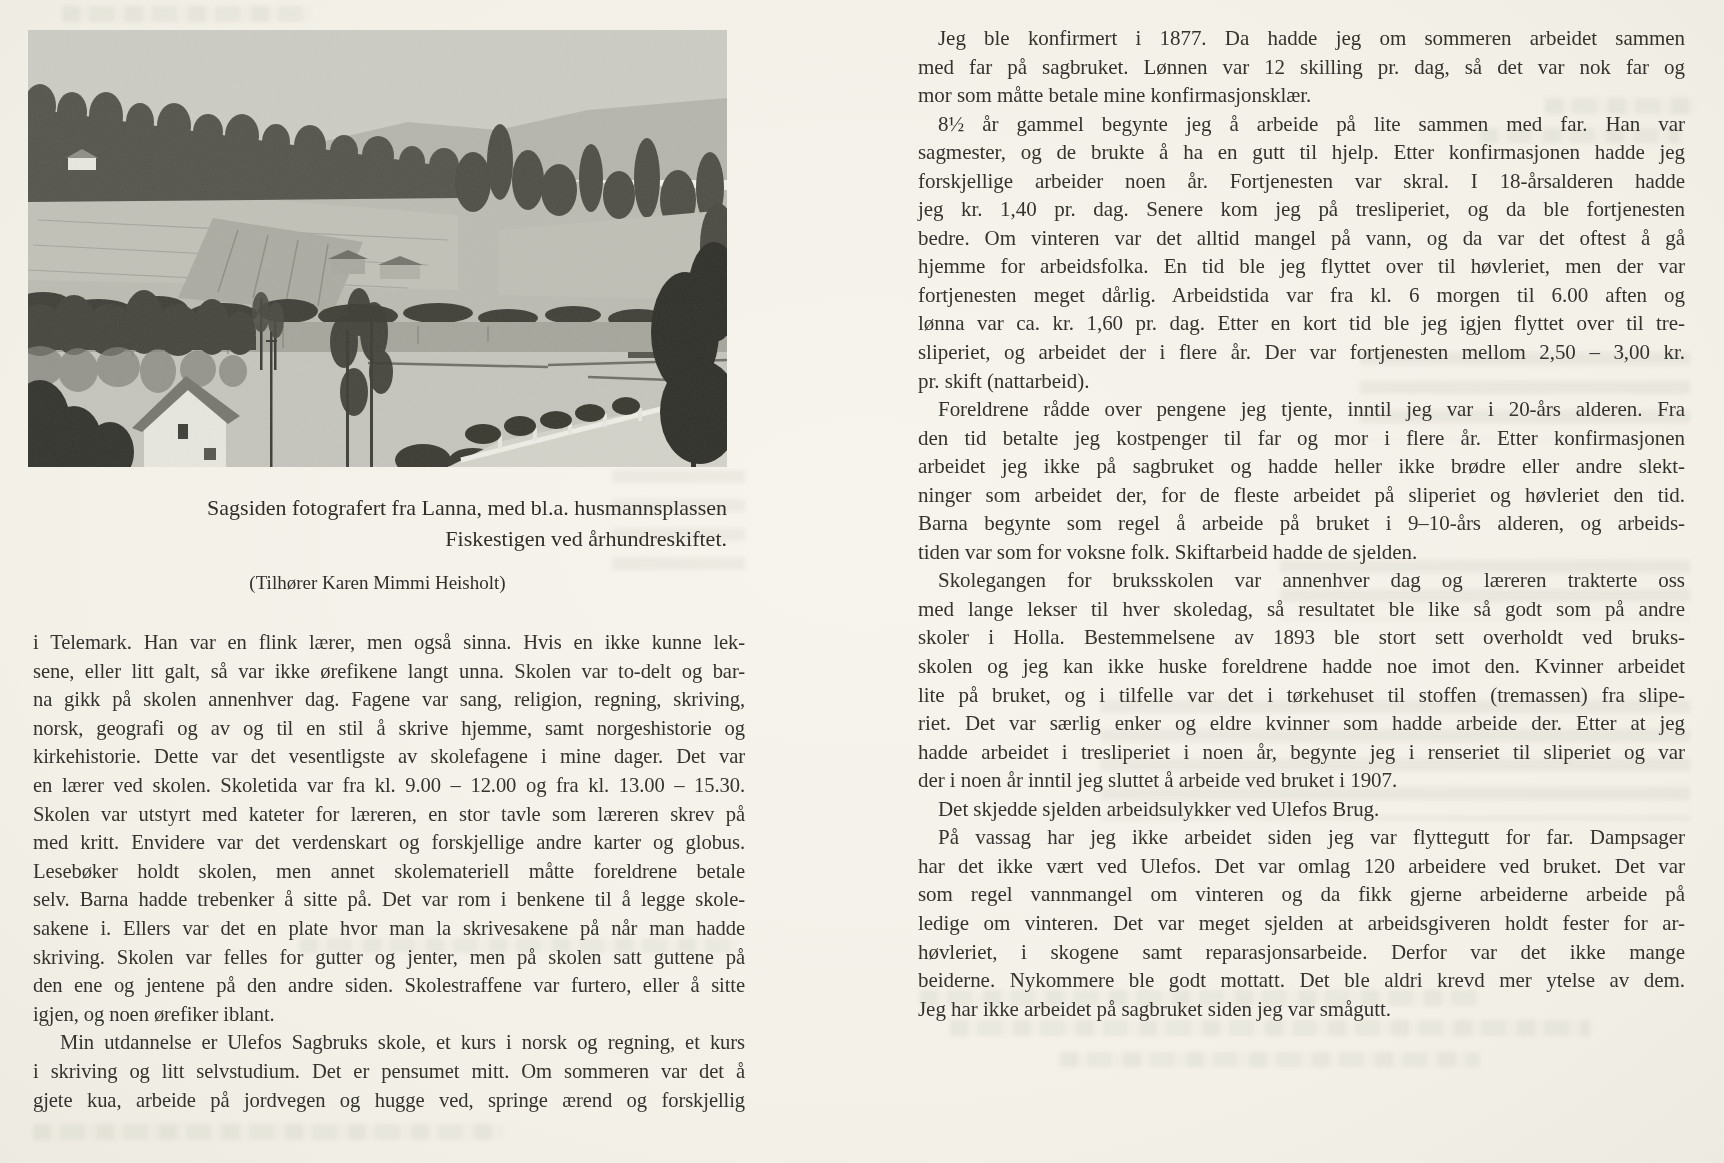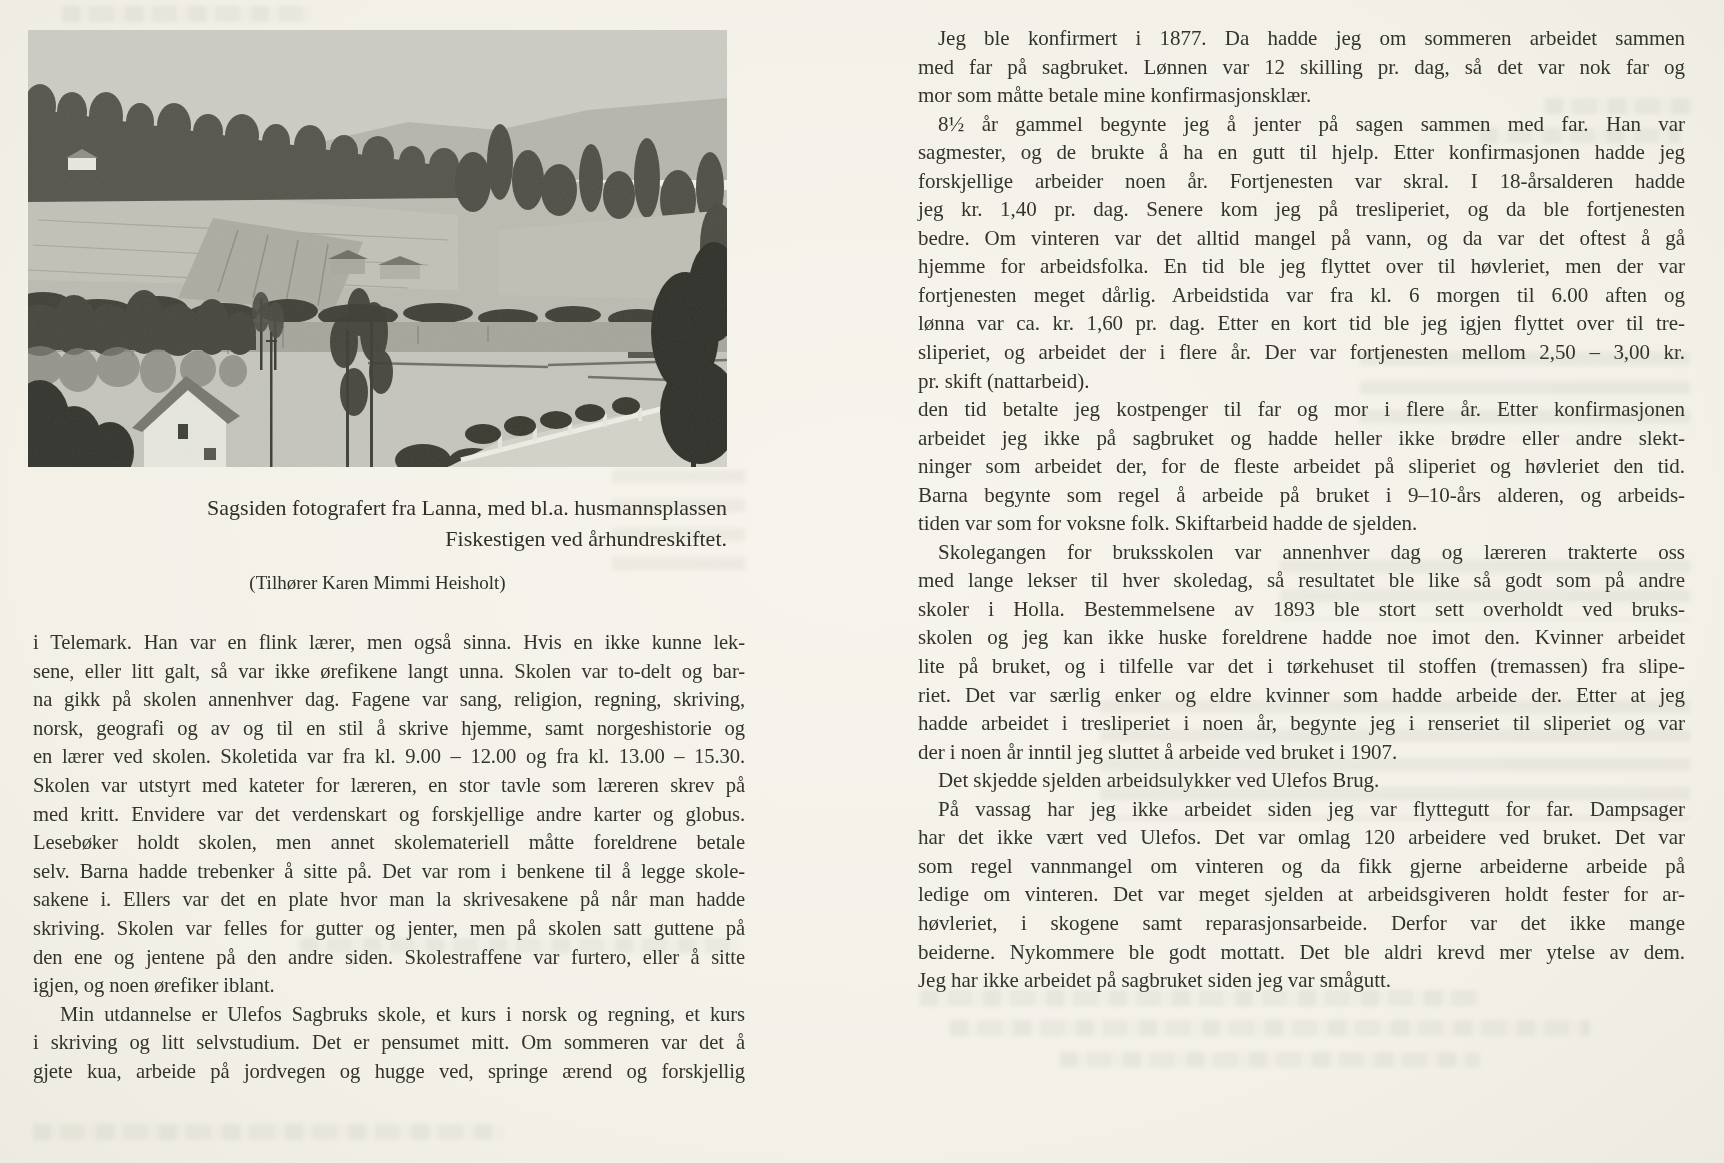--- a/index.html
+++ b/index.html
@@ -253,20 +253,21 @@
       <div class="caption-line">Sagsiden fotografert fra Lanna, med bl.a. husmannsplassen</div>
       <div class="caption-line">Fiskestigen ved århundreskiftet.</div>
       <div id="photo-credit">(Tilhører Karen Mimmi Heisholt)</div>
     </div>
 
     <div id="left-text" class="textcol">
         <div class="line">i Telemark. Han var en flink lærer, men også sinna. Hvis en ikke kunne lek-</div>
         <div class="line">sene, eller litt galt, så var ikke ørefikene langt unna. Skolen var to-delt og bar-</div>
         <div class="line">na gikk på skolen annenhver dag. Fagene var sang, religion, regning, skriving,</div>
         <div class="line">norsk, geografi og av og til en stil å skrive hjemme, samt norgeshistorie og</div>
+        <div class="line">kirkehistorie. Dette var det vesentligste av skolefagene i mine dager. Det var</div>
         <div class="line">en lærer ved skolen. Skoletida var fra kl. 9.00 – 12.00 og fra kl. 13.00 – 15.30.</div>
         <div class="line">Skolen var utstyrt med kateter for læreren, en stor tavle som læreren skrev på</div>
         <div class="line">med kritt. Envidere var det verdenskart og forskjellige andre karter og globus.</div>
         <div class="line">Lesebøker holdt skolen, men annet skolemateriell måtte foreldrene betale</div>
         <div class="line">selv. Barna hadde trebenker å sitte på. Det var rom i benkene til å legge skole-</div>
         <div class="line">sakene i. Ellers var det en plate hvor man la skrivesakene på når man hadde</div>
         <div class="line">skriving. Skolen var felles for gutter og jenter, men på skolen satt guttene på</div>
         <div class="line">den ene og jentene på den andre siden. Skolestraffene var furtero, eller å sitte</div>
         <div class="line end">igjen, og noen ørefiker iblant.</div>
         <div class="line indent">Min utdannelse er Ulefos Sagbruks skole, et kurs i norsk og regning, et kurs</div>
@@ -283,30 +284,31 @@
     <div class="bleed rows" style="left:1280px;top:560px;width:410px;height:60px;"></div>
     <div class="bleed rows" style="left:1100px;top:700px;width:590px;height:120px;"></div>
     <div class="bleed" style="left:920px;top:990px;width:560px;height:16px;"></div>
     <div class="bleed" style="left:950px;top:1020px;width:640px;height:16px;"></div>
     <div class="bleed" style="left:1060px;top:1052px;width:420px;height:15px;"></div>
 
     <div id="right-text" class="textcol">
         <div class="line indent">Jeg ble konfirmert i 1877. Da hadde jeg om sommeren arbeidet sammen</div>
         <div class="line">med far på sagbruket. Lønnen var 12 skilling pr. dag, så det var nok far og</div>
         <div class="line end">mor som måtte betale mine konfirmasjonsklær.</div>
-        <div class="line indent">8½ år gammel begynte jeg å jenter på sagen sammen med far. Han var</div>
+        <div class="line indent">8½ år gammel begynte jeg å arbeide på lite sammen med far. Han var</div>
         <div class="line">sagmester, og de brukte å ha en gutt til hjelp. Etter konfirmasjonen hadde jeg</div>
         <div class="line">forskjellige arbeider noen år. Fortjenesten var skral. I 18-årsalderen hadde</div>
         <div class="line">jeg kr. 1,40 pr. dag. Senere kom jeg på tresliperiet, og da ble fortjenesten</div>
         <div class="line">bedre. Om vinteren var det alltid mangel på vann, og da var det oftest å gå</div>
         <div class="line">hjemme for arbeidsfolka. En tid ble jeg flyttet over til høvleriet, men der var</div>
         <div class="line">fortjenesten meget dårlig. Arbeidstida var fra kl. 6 morgen til 6.00 aften og</div>
         <div class="line">lønna var ca. kr. 1,60 pr. dag. Etter en kort tid ble jeg igjen flyttet over til tre-</div>
         <div class="line">sliperiet, og arbeidet der i flere år. Der var fortjenesten mellom 2,50 – 3,00 kr.</div>
         <div class="line end">pr. skift (nattarbeid).</div>
+        <div class="line indent">Foreldrene rådde over pengene jeg tjente, inntil jeg var i 20-års alderen. Fra</div>
         <div class="line">den tid betalte jeg kostpenger til far og mor i flere år. Etter konfirmasjonen</div>
         <div class="line">arbeidet jeg ikke på sagbruket og hadde heller ikke brødre eller andre slekt-</div>
         <div class="line">ninger som arbeidet der, for de fleste arbeidet på sliperiet og høvleriet den tid.</div>
         <div class="line">Barna begynte som regel å arbeide på bruket i 9–10-års alderen, og arbeids-</div>
         <div class="line end">tiden var som for voksne folk. Skiftarbeid hadde de sjelden.</div>
         <div class="line indent">Skolegangen for bruksskolen var annenhver dag og læreren trakterte oss</div>
         <div class="line">med lange lekser til hver skoledag, så resultatet ble like så godt som på andre</div>
         <div class="line">skoler i Holla. Bestemmelsene av 1893 ble stort sett overholdt ved bruks-</div>
         <div class="line">skolen og jeg kan ikke huske foreldrene hadde noe imot den. Kvinner arbeidet</div>
         <div class="line">lite på bruket, og i tilfelle var det i tørkehuset til stoffen (tremassen) fra slipe-</div>

